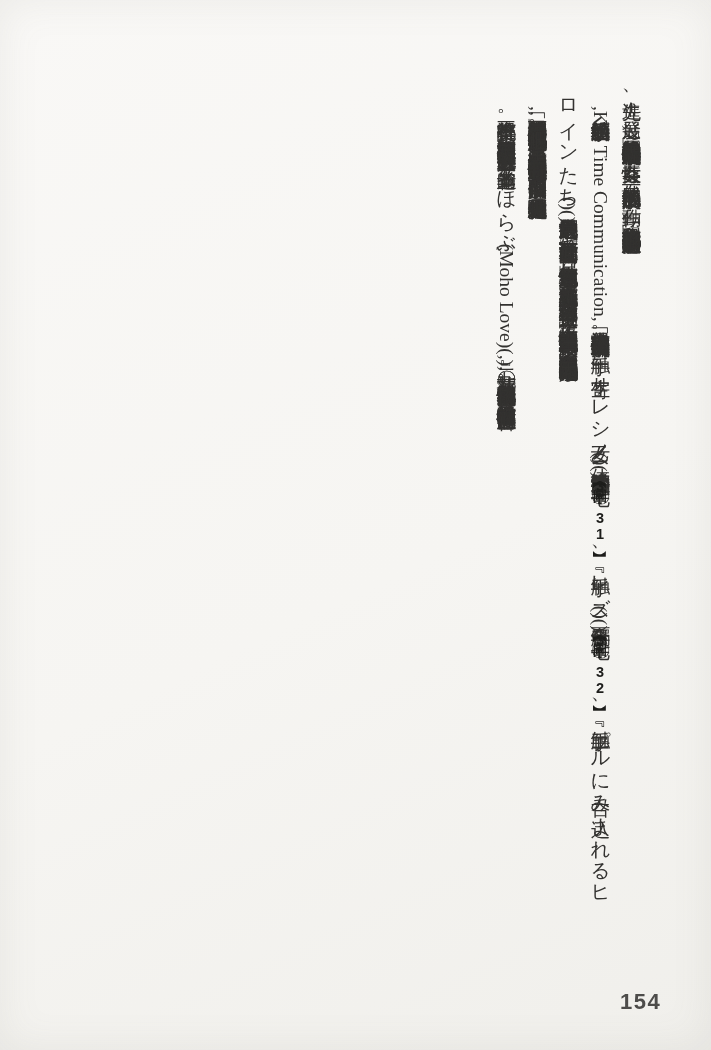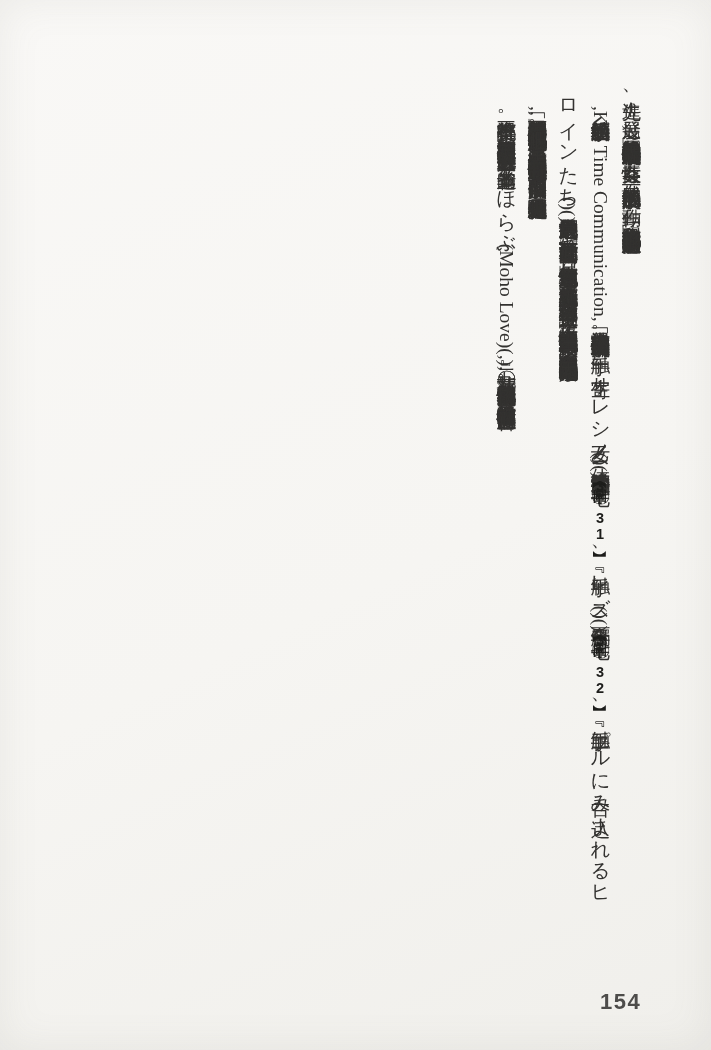--- a/index.html
+++ b/index.html
@@ -43,21 +43,21 @@
   }
   .figref {
     font-family: "Liberation Sans", "DejaVu Sans", sans-serif;
     font-weight: bold;
     font-size: 14.5px;
     text-orientation: upright;
     color: #1d1d1b;
   }
   .page-number {
     position: absolute;
-    left: 600px;
+    left: 620px;
     top: 989px;
     font-family: "Liberation Sans", "DejaVu Sans", sans-serif;
     font-weight: bold;
     font-size: 22px;
     letter-spacing: 1.5px;
     color: #4d4c4a;
   }
 </style>
 </head>
 <body>

